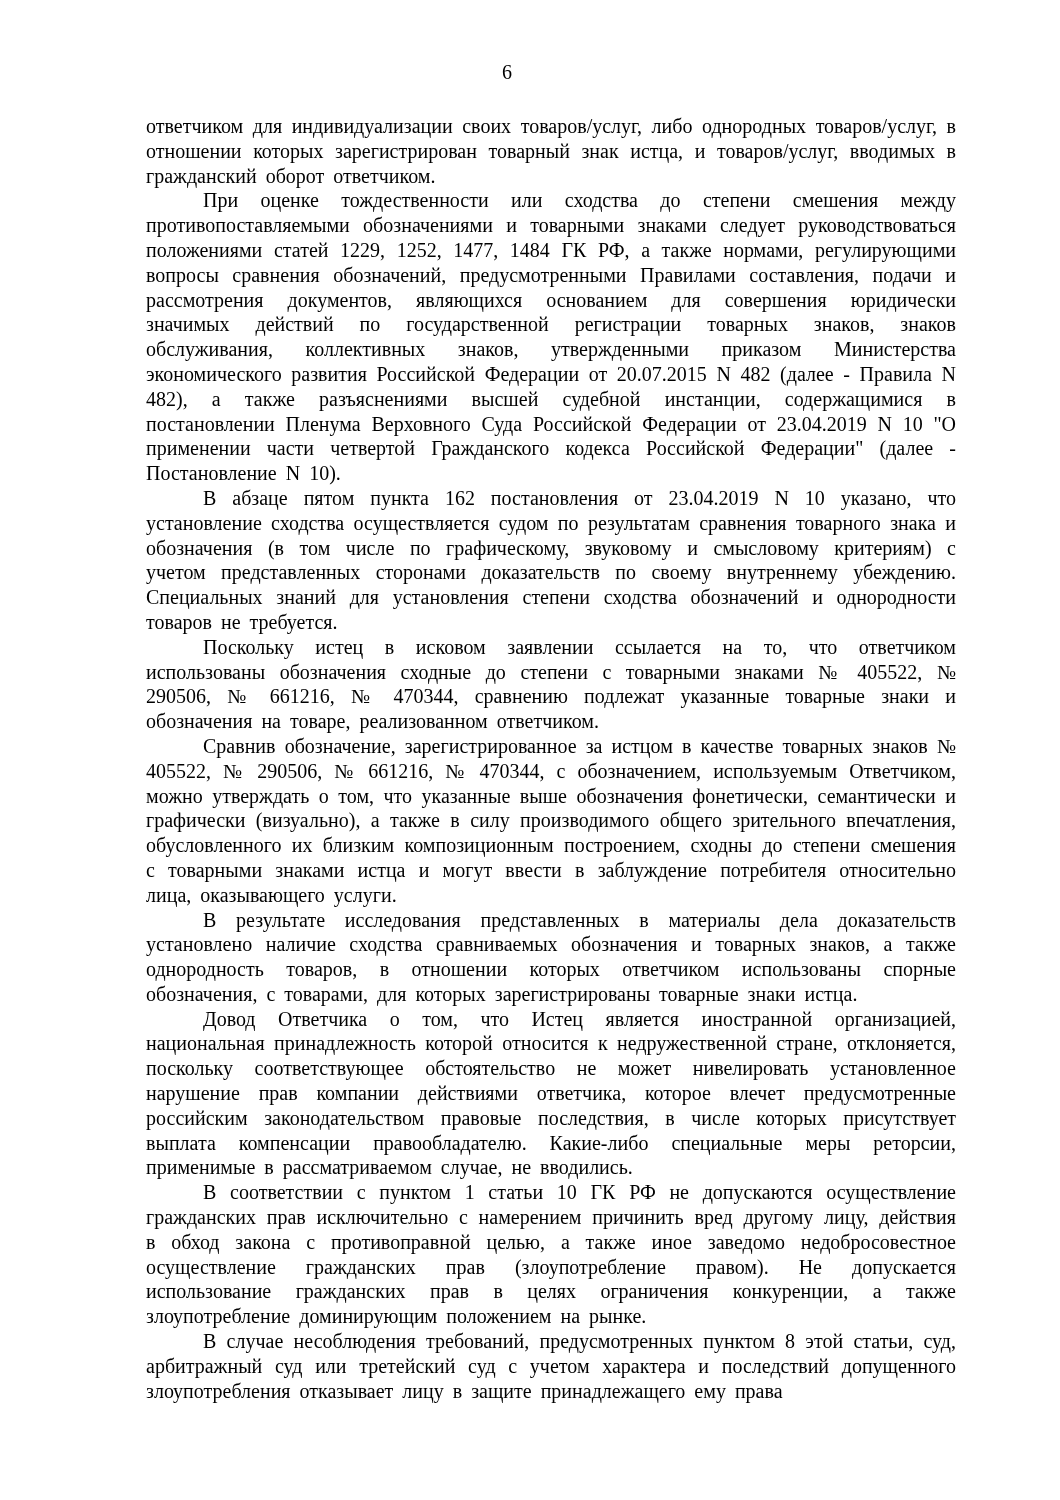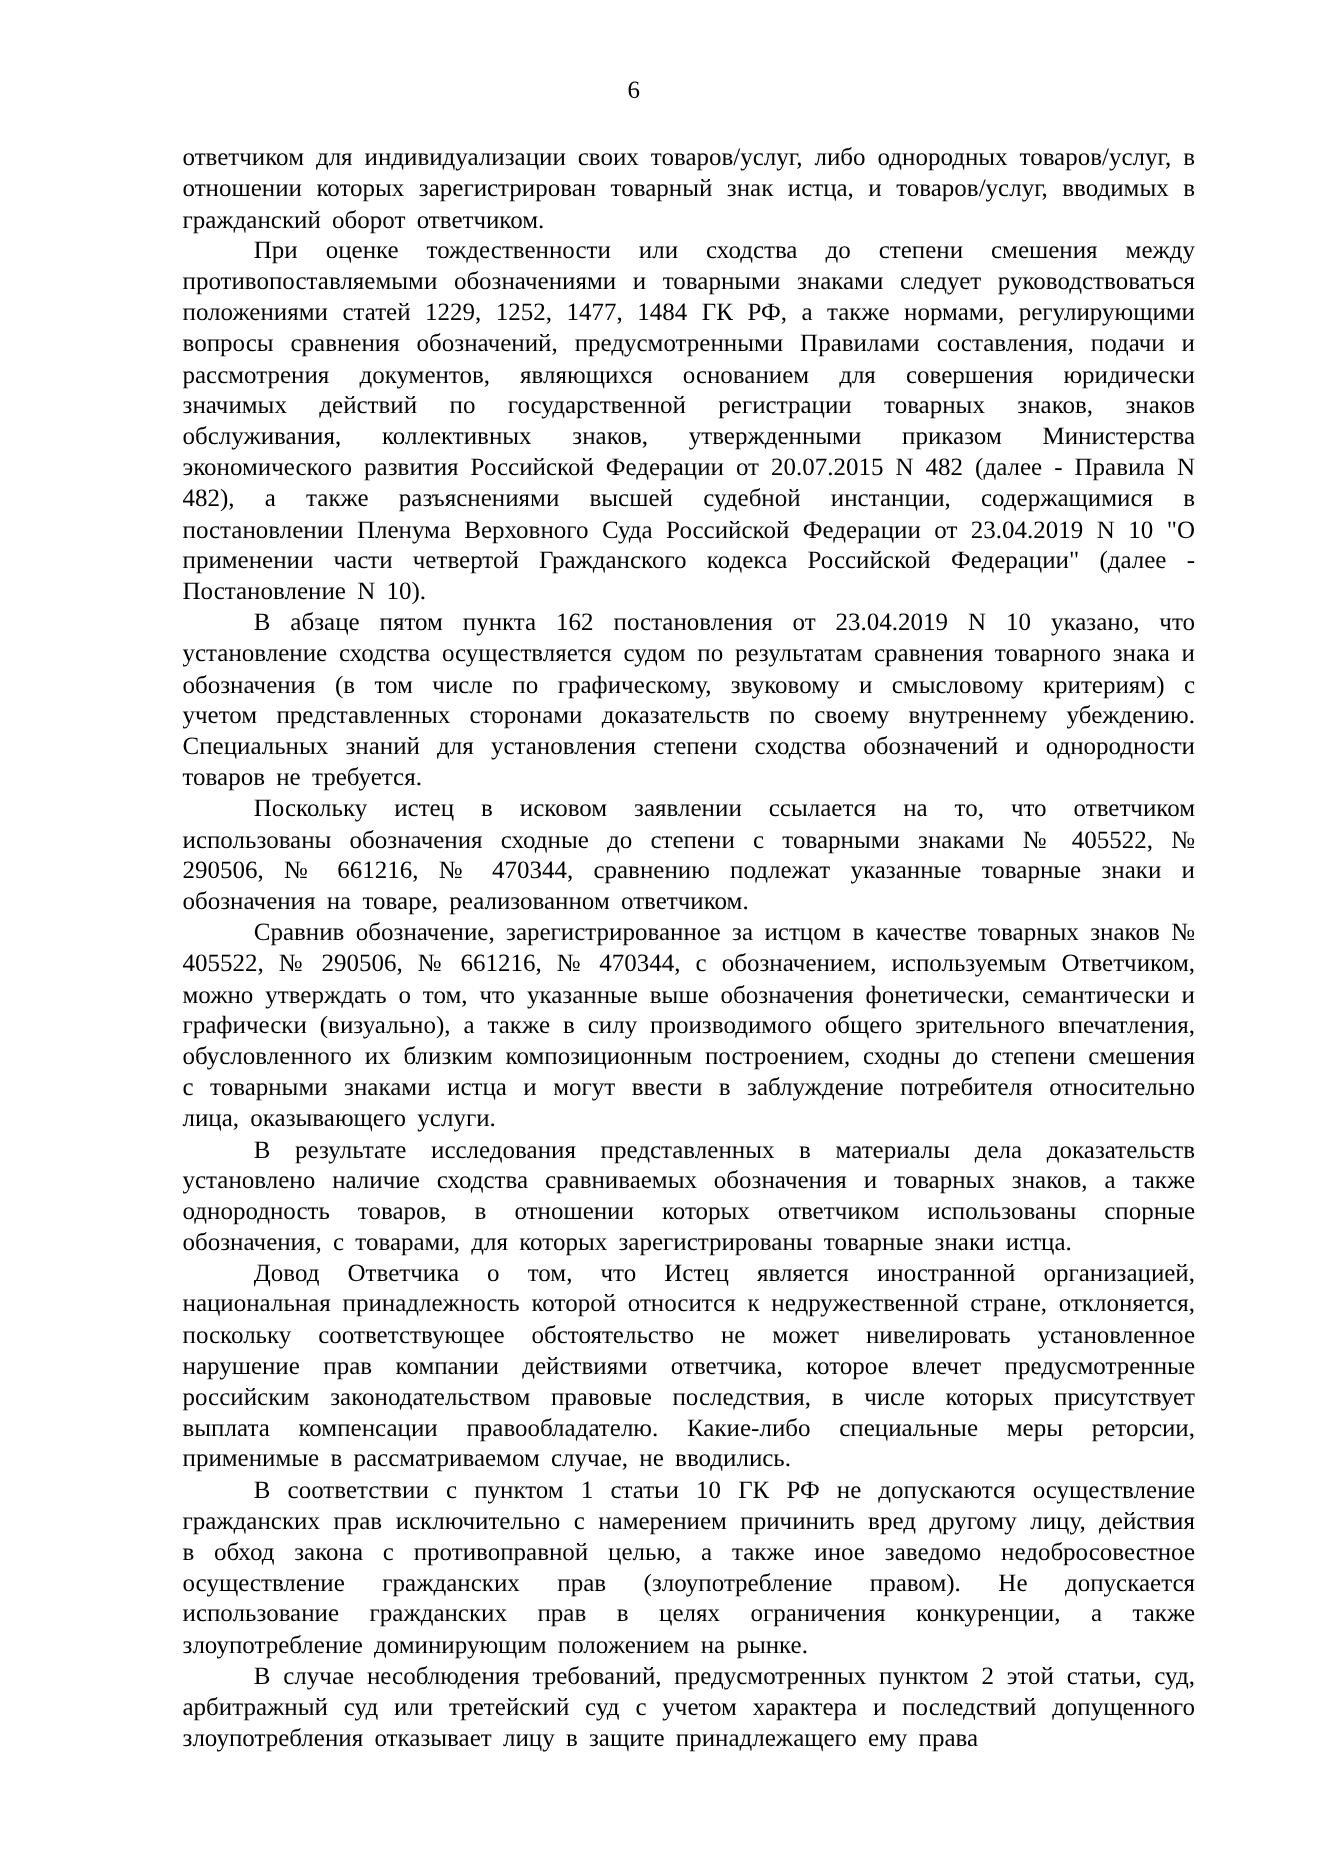--- a/index.html
+++ b/index.html
@@ -52,15 +52,15 @@
 
   <div class="content">
     <p class="para no-indent">ответчиком для индивидуализации своих товаров/услуг, либо однородных товаров/услуг, в отношении которых зарегистрирован товарный знак истца, и товаров/услуг, вводимых в гражданский оборот ответчиком.</p>
     <p class="para">При оценке тождественности или сходства до степени смешения между противопоставляемыми обозначениями и товарными знаками следует руководствоваться положениями статей 1229, 1252, 1477, 1484 ГК РФ, а также нормами, регулирующими вопросы сравнения обозначений, предусмотренными Правилами составления, подачи и рассмотрения документов, являющихся основанием для совершения юридически значимых действий по государственной регистрации товарных знаков, знаков обслуживания, коллективных знаков, утвержденными приказом Министерства экономического развития Российской Федерации от 20.07.2015 N 482 (далее - Правила N 482), а также разъяснениями высшей судебной инстанции, содержащимися в постановлении Пленума Верховного Суда Российской Федерации от 23.04.2019 N 10 "О применении части четвертой Гражданского кодекса Российской Федерации" (далее - Постановление N 10).</p>
     <p class="para">В абзаце пятом пункта 162 постановления от 23.04.2019 N 10 указано, что установление сходства осуществляется судом по результатам сравнения товарного знака и обозначения (в том числе по графическому, звуковому и смысловому критериям) с учетом представленных сторонами доказательств по своему внутреннему убеждению. Специальных знаний для установления степени сходства обозначений и однородности товаров не требуется.</p>
     <p class="para">Поскольку истец в исковом заявлении ссылается на то, что ответчиком использованы обозначения сходные до степени с товарными знаками № 405522, № 290506, № 661216, № 470344, сравнению подлежат указанные товарные знаки и обозначения на товаре, реализованном ответчиком.</p>
     <p class="para">Сравнив обозначение, зарегистрированное за истцом в качестве товарных знаков № 405522, № 290506, № 661216, № 470344, с обозначением, используемым Ответчиком, можно утверждать о том, что указанные выше обозначения фонетически, семантически и графически (визуально), а также в силу производимого общего зрительного впечатления, обусловленного их близким композиционным построением, сходны до степени смешения с товарными знаками истца и могут ввести в заблуждение потребителя относительно лица, оказывающего услуги.</p>
     <p class="para">В результате исследования представленных в материалы дела доказательств установлено наличие сходства сравниваемых обозначения и товарных знаков, а также однородность товаров, в отношении которых ответчиком использованы спорные обозначения, с товарами, для которых зарегистрированы товарные знаки истца.</p>
     <p class="para">Довод Ответчика о том, что Истец является иностранной организацией, национальная принадлежность которой относится к недружественной стране, отклоняется, поскольку соответствующее обстоятельство не может нивелировать установленное нарушение прав компании действиями ответчика, которое влечет предусмотренные российским законодательством правовые последствия, в числе которых присутствует выплата компенсации правообладателю. Какие-либо специальные меры реторсии, применимые в рассматриваемом случае, не вводились.</p>
     <p class="para">В соответствии с пунктом 1 статьи 10 ГК РФ не допускаются осуществление гражданских прав исключительно с намерением причинить вред другому лицу, действия в обход закона с противоправной целью, а также иное заведомо недобросовестное осуществление гражданских прав (злоупотребление правом). Не допускается использование гражданских прав в целях ограничения конкуренции, а также злоупотребление доминирующим положением на рынке.</p>
-    <p class="para">В случае несоблюдения требований, предусмотренных пунктом 2 этой статьи, суд, арбитражный суд или третейский суд с учетом характера и последствий допущенного злоупотребления отказывает лицу в защите принадлежащего ему права</p>
+    <p class="para">В случае несоблюдения требований, предусмотренных пунктом 8 этой статьи, суд, арбитражный суд или третейский суд с учетом характера и последствий допущенного злоупотребления отказывает лицу в защите принадлежащего ему права</p>
   </div>
 </div>
 
 </body></html>

